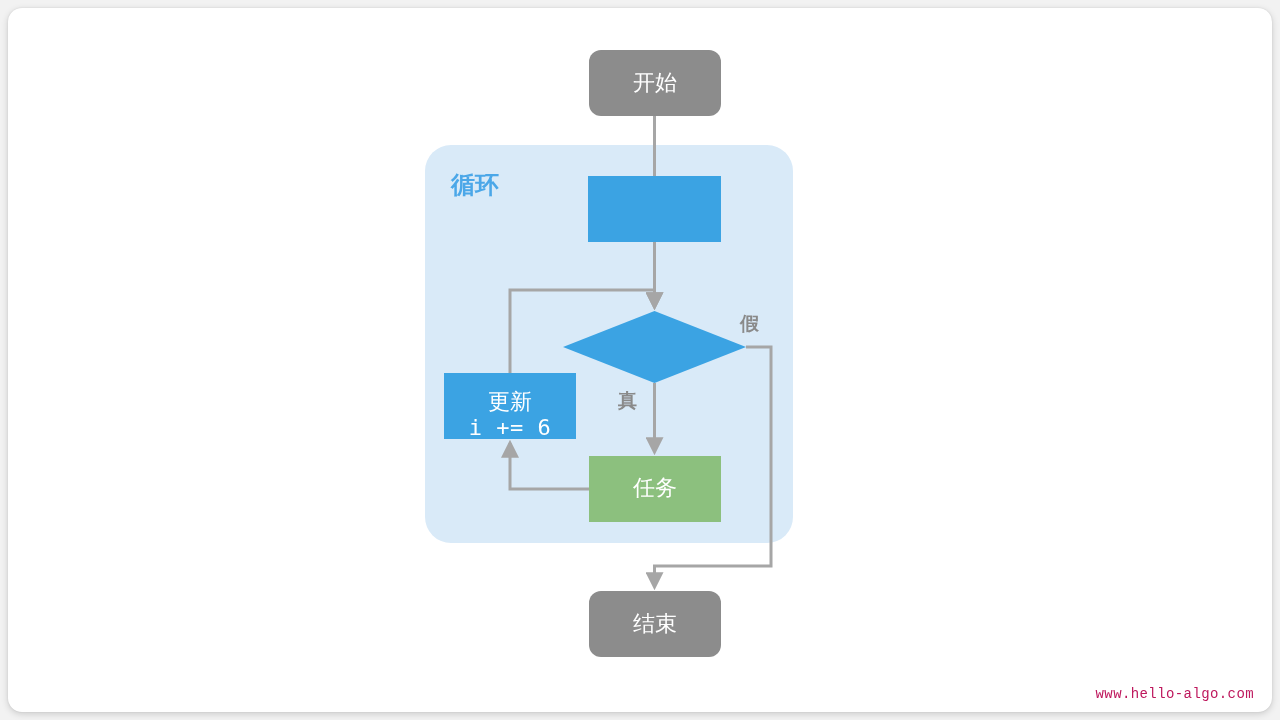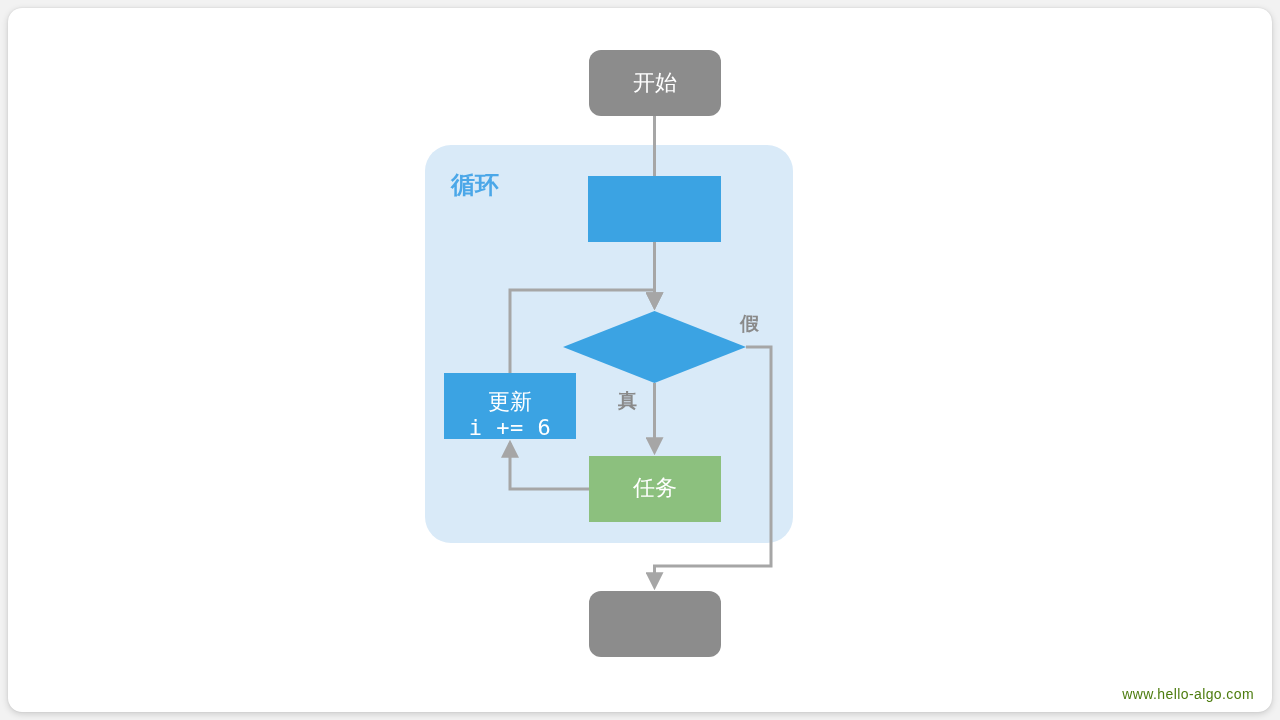--- a/index.html
+++ b/index.html
@@ -67,22 +67,22 @@
     color: #4ba7e8;
     font-family: "DejaVu Sans", "Liberation Sans", sans-serif;
     font-size: 24px;
     font-weight: bold;
   }
 
   #watermark {
     position: absolute;
     right: 26px;
     bottom: 18px;
-    color: #4d7c0f;
-    font-family: Liberation Sans, sans-serif;
+    color: #be185d;
+    font-family: Liberation Mono, monospace;
     font-size: 14px;
     letter-spacing: 0.4px;
   }
 </style>
 </head>
 <body>
 
 <div id="canvas">
   <div id="card"></div>
 
@@ -130,19 +130,22 @@
 
   <div class="node-label" style="left:444px; top:359px; width:132px; height:48px;margin-top:32px;">
     <span class="cjk">更新</span>
     <span class="code">i += 6</span>
   </div>
 
   <div class="node-label" style="left:589px; top:456px; width:132px; height:63px;">
     <span class="cjk">任务</span>
   </div>
 
+  <div class="node-label" style="left:589px; top:591px; width:132px; height:66px;">
+    <span class="cjk">结束</span>
+  </div>
 
   <div class="edge-label" style="left:618px; top:388px;">真</div>
 
   <div class="edge-label" style="left:740px; top:311px;">假</div>
 
   <div id="watermark">www.hello-algo.com</div>
 </div>
 
 </body></html>

